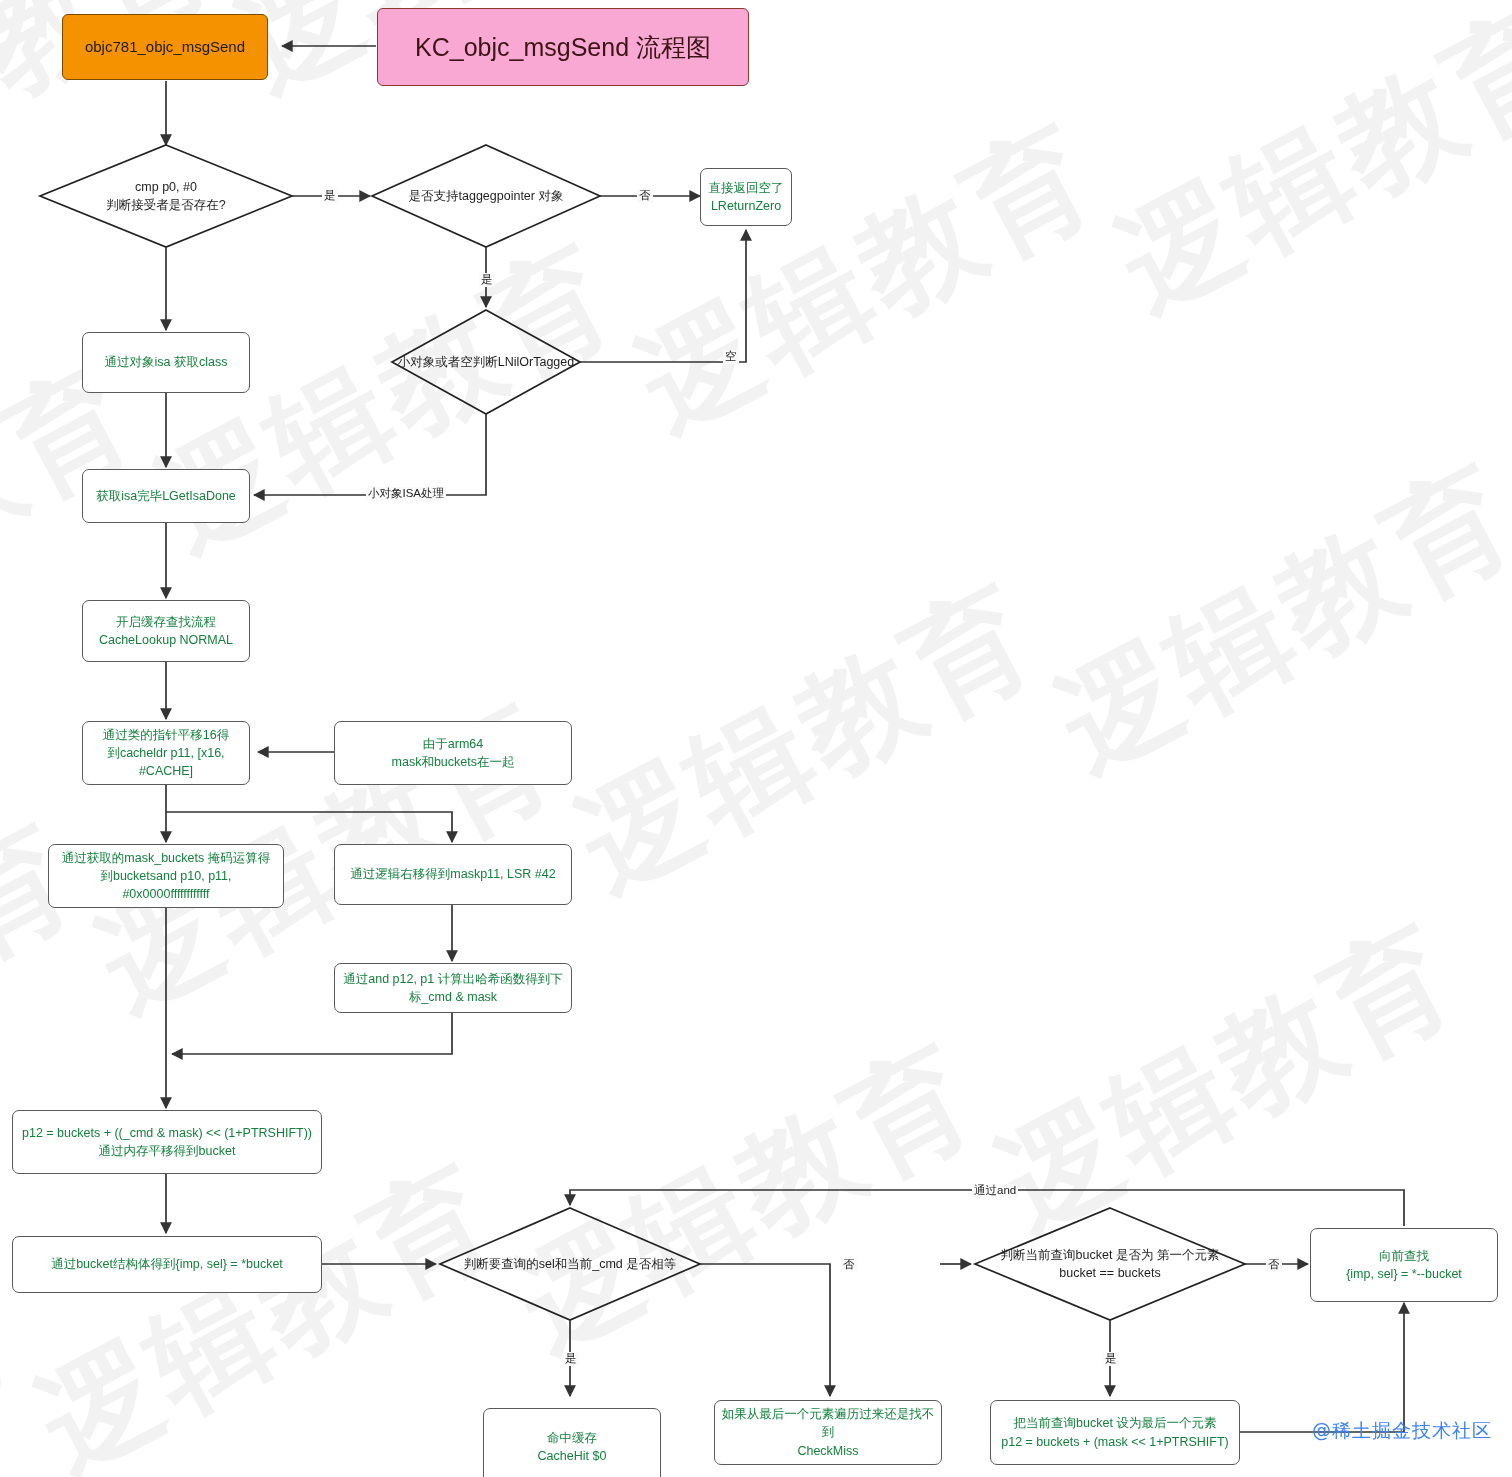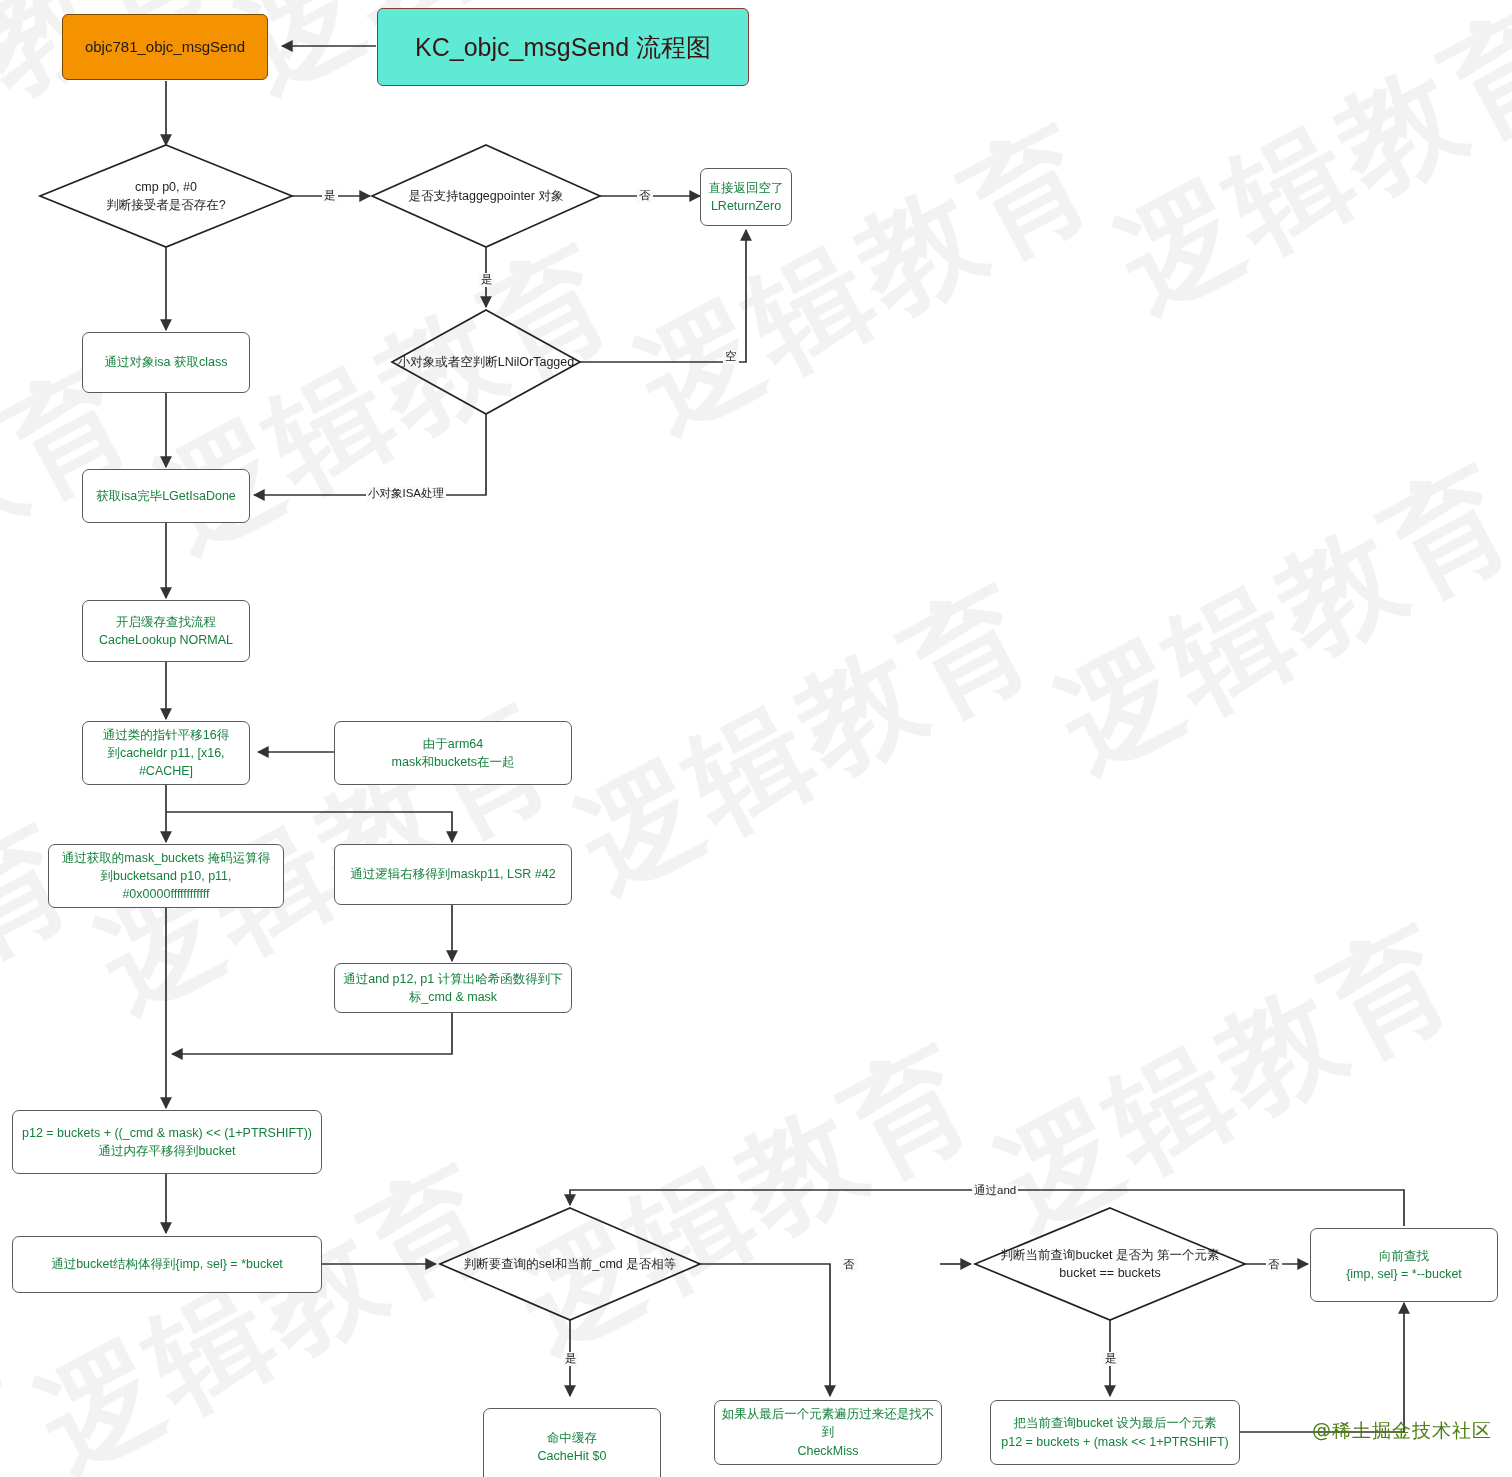--- a/index.html
+++ b/index.html
@@ -61,21 +61,21 @@
     border-radius:7px;
   }
   .rect.orange{
     background:#f59200;
     border:1.6px solid #7a4a00;
     border-radius:6px;
     font-size:15px;
     color:#1b1b1b;
   }
   .rect.red{
-    background:#5eead4;
+    background:#f9a8d4;
     border:1.6px solid #8b3a30;
     border-radius:6px;
     font-size:25px;
     color:#3a1513;
   }
   
   .diamond-label{
     position:absolute;
     z-index:3;
     display:flex;
@@ -94,21 +94,21 @@
     background:#fafafa;
     font-size:11.5px;
     line-height:1;
     color:#222;
     padding:1px 2px;
     white-space:nowrap;
   }
   #credit{
     position:absolute;
     z-index:4;
-    color:#4d7c0f;
+    color:#3b82f6;
     font-size:19px;
     letter-spacing:1px;
     white-space:nowrap;
     font-family:"DejaVu Sans",sans-serif;
   }
 </style>
 </head>
 <body>
 
 <div id="stage">

